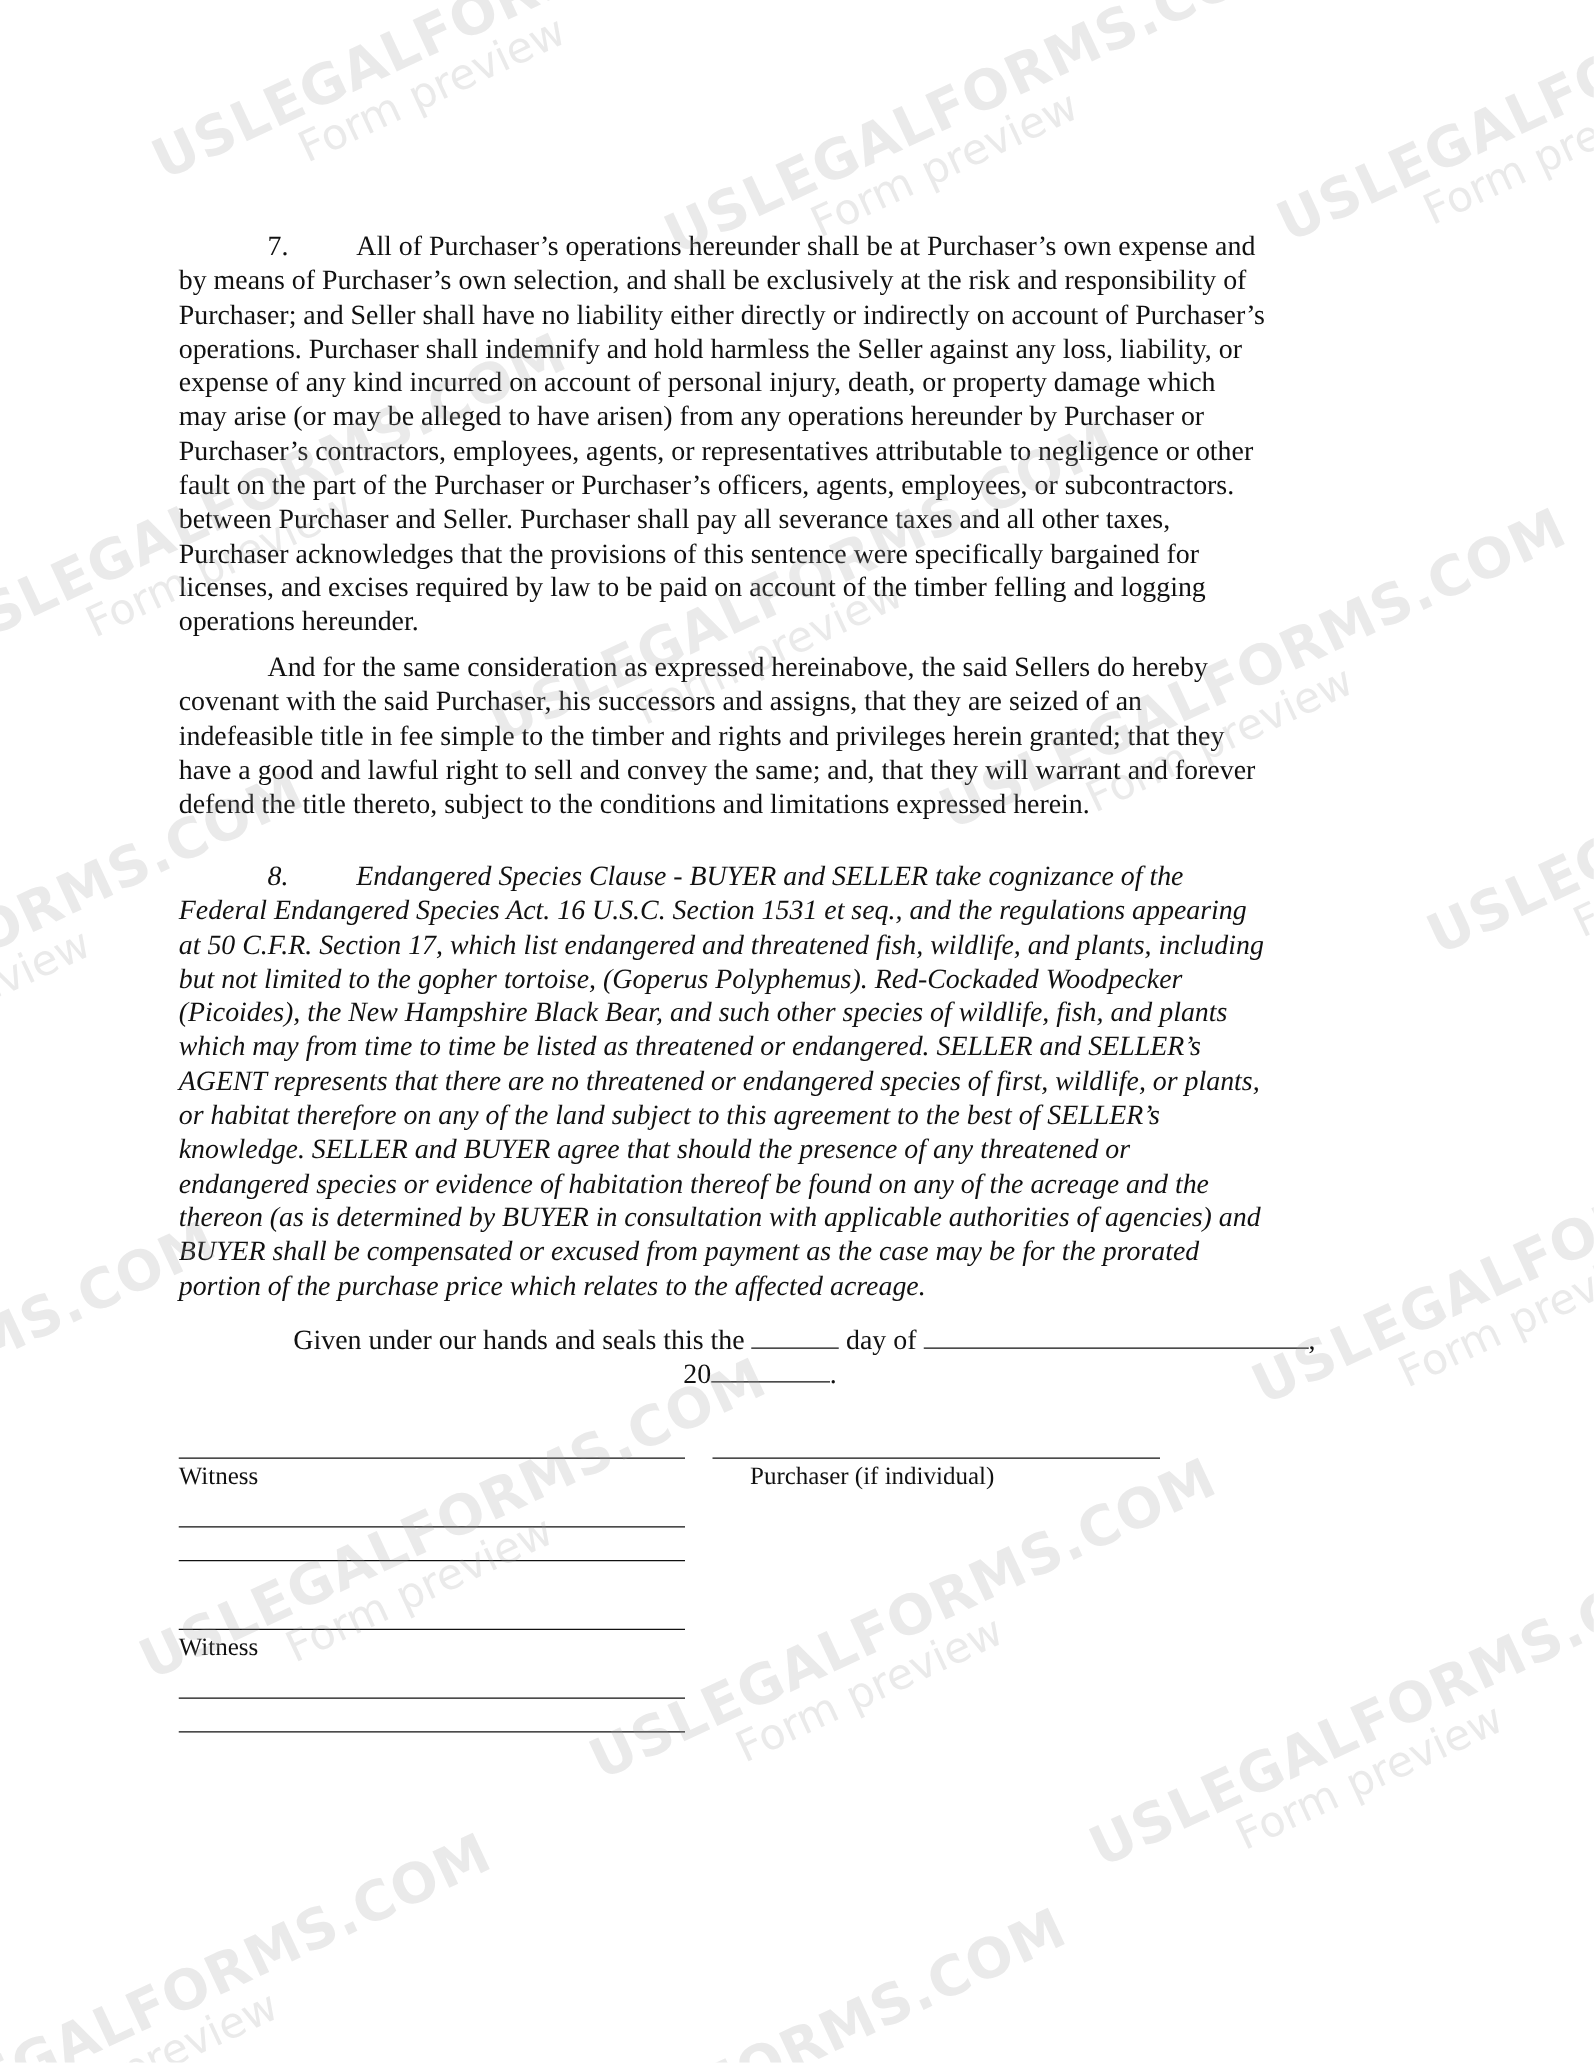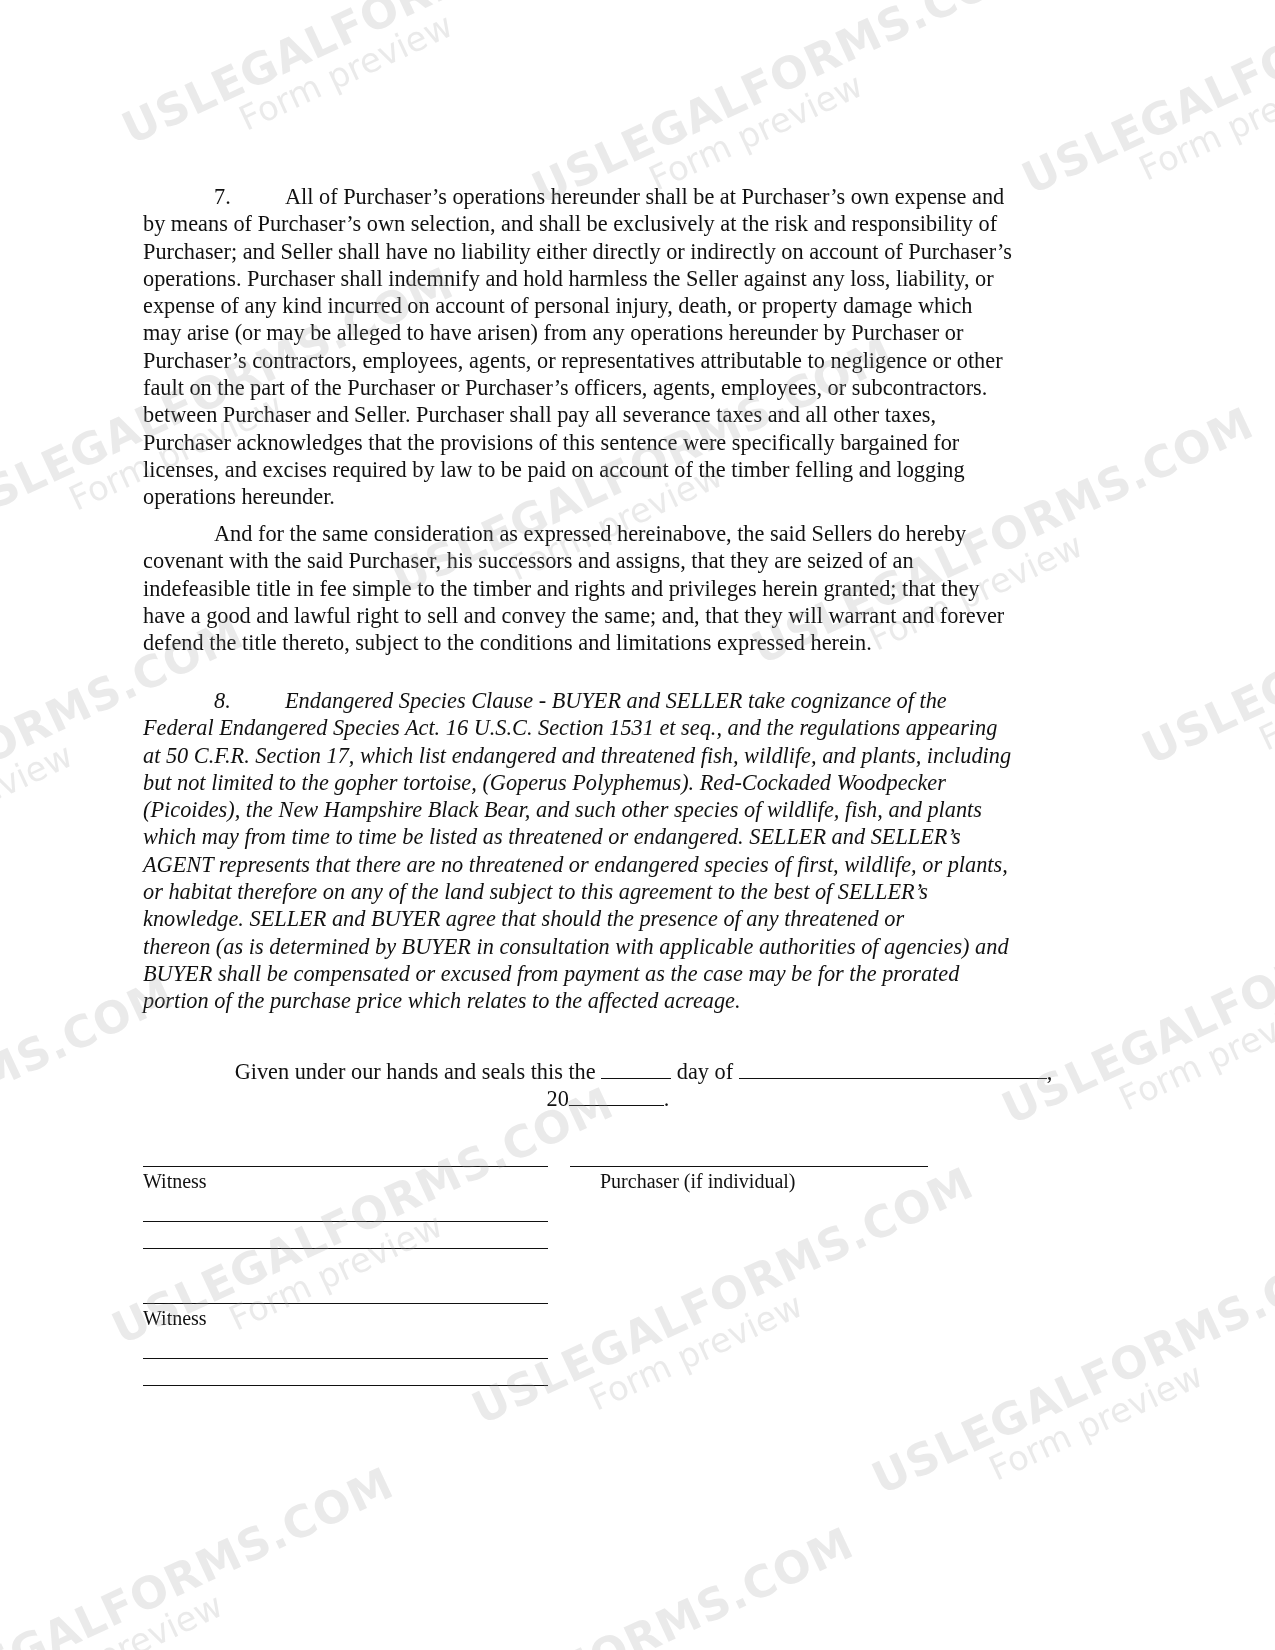--- a/index.html
+++ b/index.html
@@ -56,20 +56,21 @@
   <div class="para" style="top:647px;font-style:italic;">
     <span class="line"><span class="indent"></span><span class="num">8.</span><span>Endangered Species Clause - BUYER and SELLER take cognizance of the</span></span>
     <span class="line">Federal Endangered Species Act. 16 U.S.C. Section 1531 et seq., and the regulations appearing</span>
     <span class="line">at 50 C.F.R. Section 17, which list endangered and threatened fish, wildlife, and plants, including</span>
     <span class="line">but not limited to the gopher tortoise, (Goperus Polyphemus). Red-Cockaded Woodpecker</span>
     <span class="line">(Picoides), the New Hampshire Black Bear, and such other species of wildlife, fish, and plants</span>
     <span class="line">which may from time to time be listed as threatened or endangered. SELLER and SELLER’s</span>
     <span class="line">AGENT represents that there are no threatened or endangered species of first, wildlife, or plants,</span>
     <span class="line">or habitat therefore on any of the land subject to this agreement to the best of SELLER’s</span>
     <span class="line">knowledge. SELLER and BUYER agree that should the presence of any threatened or</span>
+    <span class="line">endangered species or evidence of habitation thereof be found on any of the acreage and the</span>
     <span class="line">thereon (as is determined by BUYER in consultation with applicable authorities of agencies) and</span>
     <span class="line">BUYER shall be compensated or excused from payment as the case may be for the prorated</span>
     <span class="line">portion of the purchase price which relates to the affected acreage.</span>
   </div>
 
   <div class="para" style="top:1018px;text-align:center;">
     <span class="line"><span class="indent"></span><span>Given under our hands and seals this the</span>&nbsp;<span class="blank" style="width:70px;"></span>&nbsp;<span>day of</span>&nbsp;<span class="blank" style="width:308px;"></span><span>,</span></span>
     <span class="line"><span>20</span><span class="blank" style="width:95px;"></span><span>.</span></span>
   </div>
 

